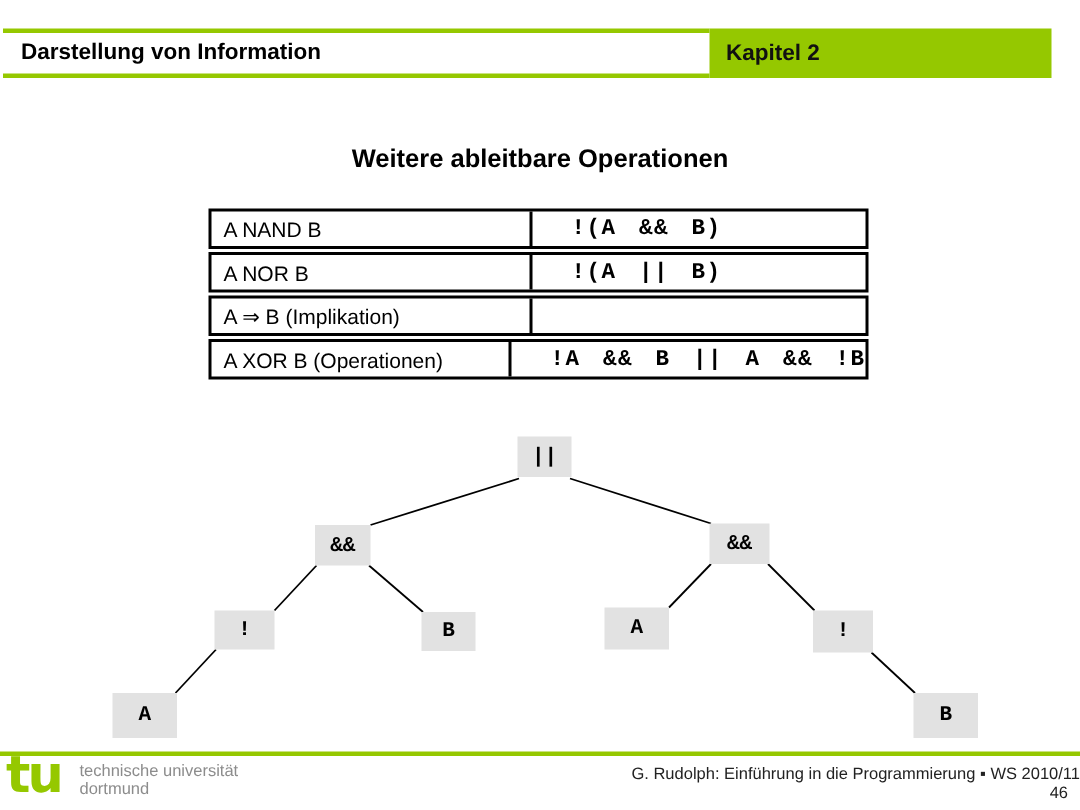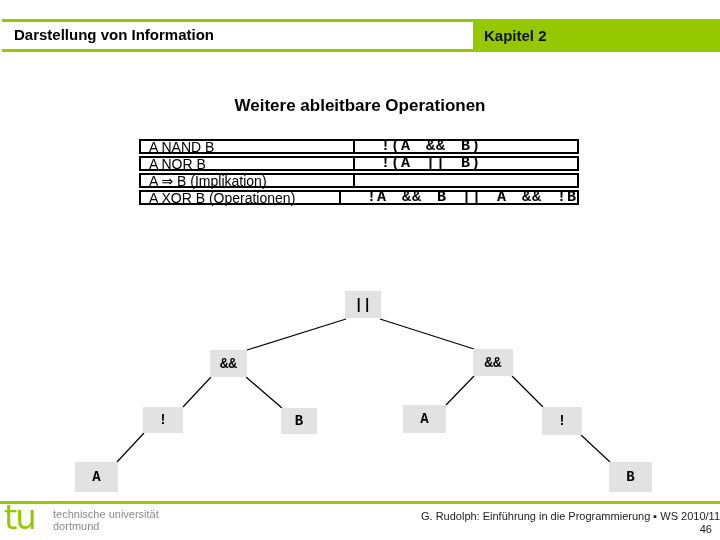--- a/index.html
+++ b/index.html
@@ -10,36 +10,36 @@
   }
   
   .hrule{position:absolute;left:2px;width:471px;height:3px;background:var(--green);}
   .hrule.top{top:19px;}
   .hrule.bottom{top:49px;}
   .page-title{
     position:absolute;left:14px;top:26px;width:440px;
     font-size:15px;font-weight:bold;color:#000;
   }
   .kapitel-box{
-    position:absolute;left:473px;top:19px;width:247px;height:33px;
+    position:absolute;left:473px;top:19px;width:228px;height:33px;
     background:var(--green);
   }
   .kapitel-box span{
     display:block;padding-left:11px;line-height:33px;
     font-size:15px;font-weight:bold;color:#111;
   }
   
   .slide-heading{
     position:absolute;top:96px;left:0;width:720px;text-align:center;
     font-size:17px;font-weight:bold;color:#000;
   }
   
   .op-table{position:absolute;left:139px;top:139px;width:440px;}
   .trow{
-    display:flex;box-sizing:border-box;height:15px;margin-bottom:2px;
+    display:flex;box-sizing:border-box;height:27px;margin-bottom:2px;
     border:2px solid #000;background:#fff;align-items:stretch;
   }
   .cell-op{
     box-sizing:border-box;width:214px;border-right:2px solid #000;
     display:flex;align-items:center;padding-left:8px;
     font-size:14px;color:#000;
   }
   .cell-expr{
     flex:1;display:flex;align-items:center;padding-left:26px;
     font-family:"Liberation Mono","DejaVu Sans Mono",monospace;
@@ -51,21 +51,21 @@
   .node{
     position:absolute;background:var(--node-bg);
     display:flex;align-items:center;justify-content:center;
     font-family:"Liberation Mono","DejaVu Sans Mono",monospace;
     font-weight:bold;font-size:14px;color:#000;
   }
   
   .frule{position:absolute;left:0;top:501px;width:720px;height:3px;background:var(--green);}
   .tu-logo{
     position:absolute;left:4px;top:498px;
-    font-family:"DejaVu Sans",sans-serif;font-weight:normal;
+    font-family:"DejaVu Sans",sans-serif;font-weight:bold;
     font-size:34px;line-height:38px;color:var(--green);letter-spacing:-2px;
   }
   .uni-name{
     position:absolute;left:53px;top:508px;
     font-size:11px;line-height:12px;color:#8c8c8c;
   }
   .credit{
     position:absolute;right:0;top:510px;width:420px;text-align:right;
     font-size:11px;color:#222;
   }

